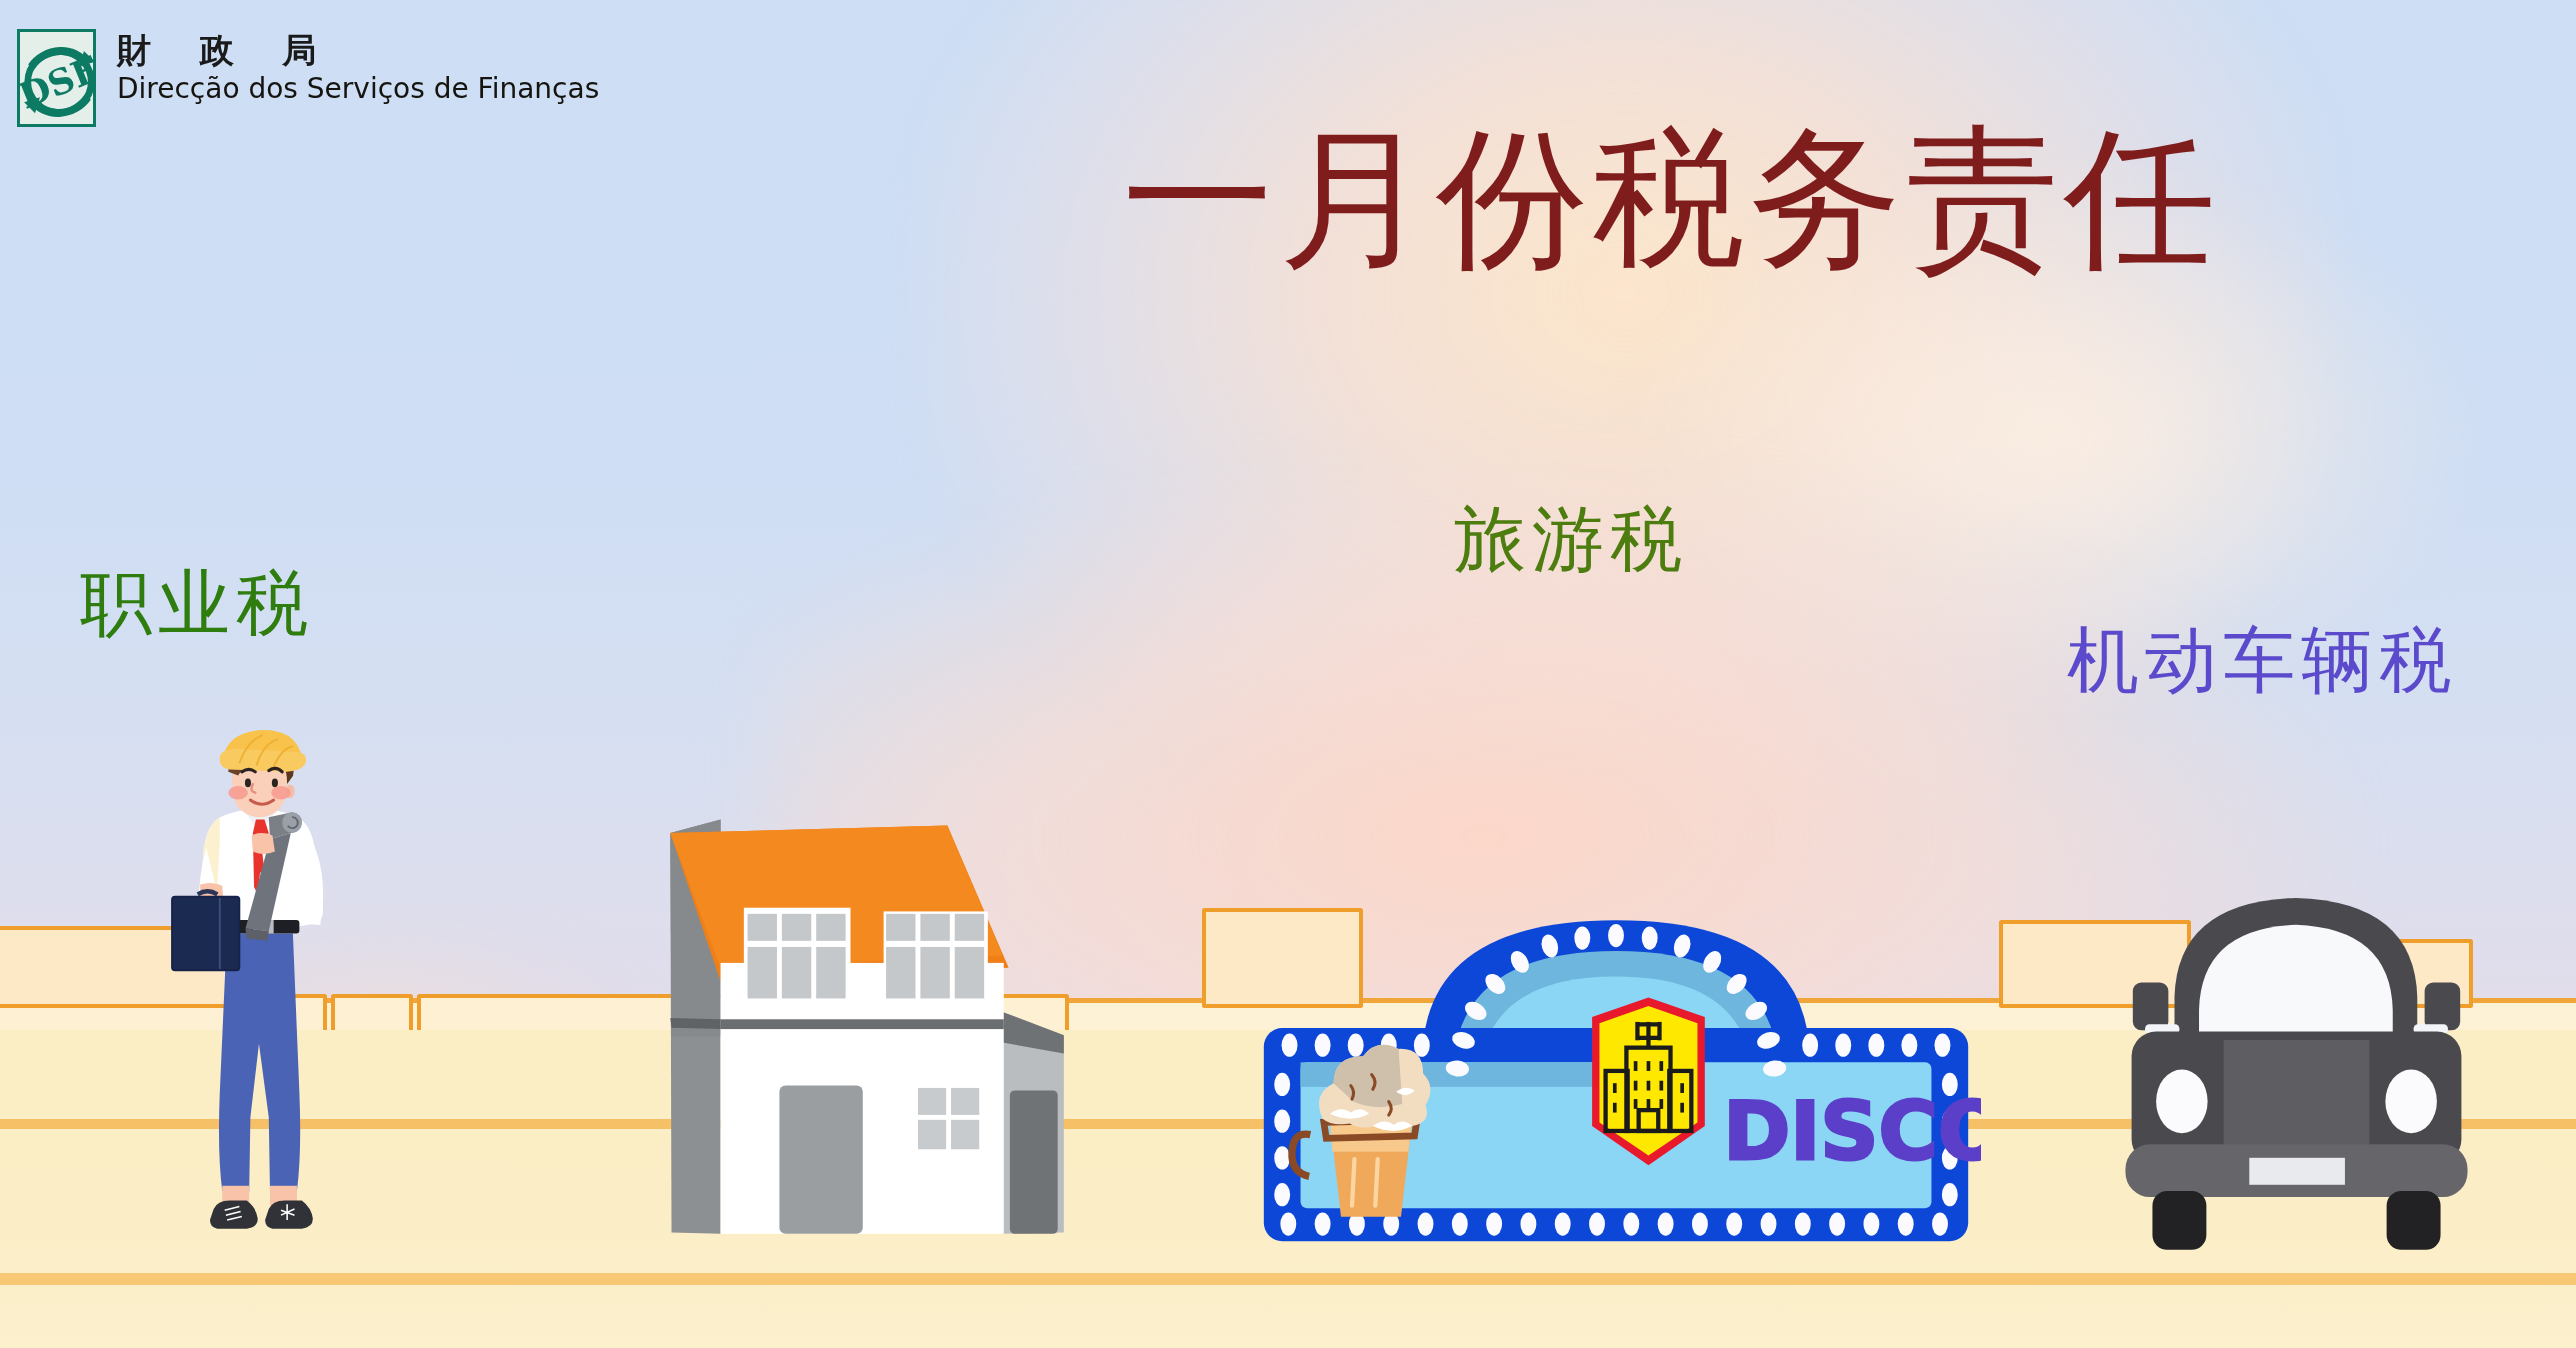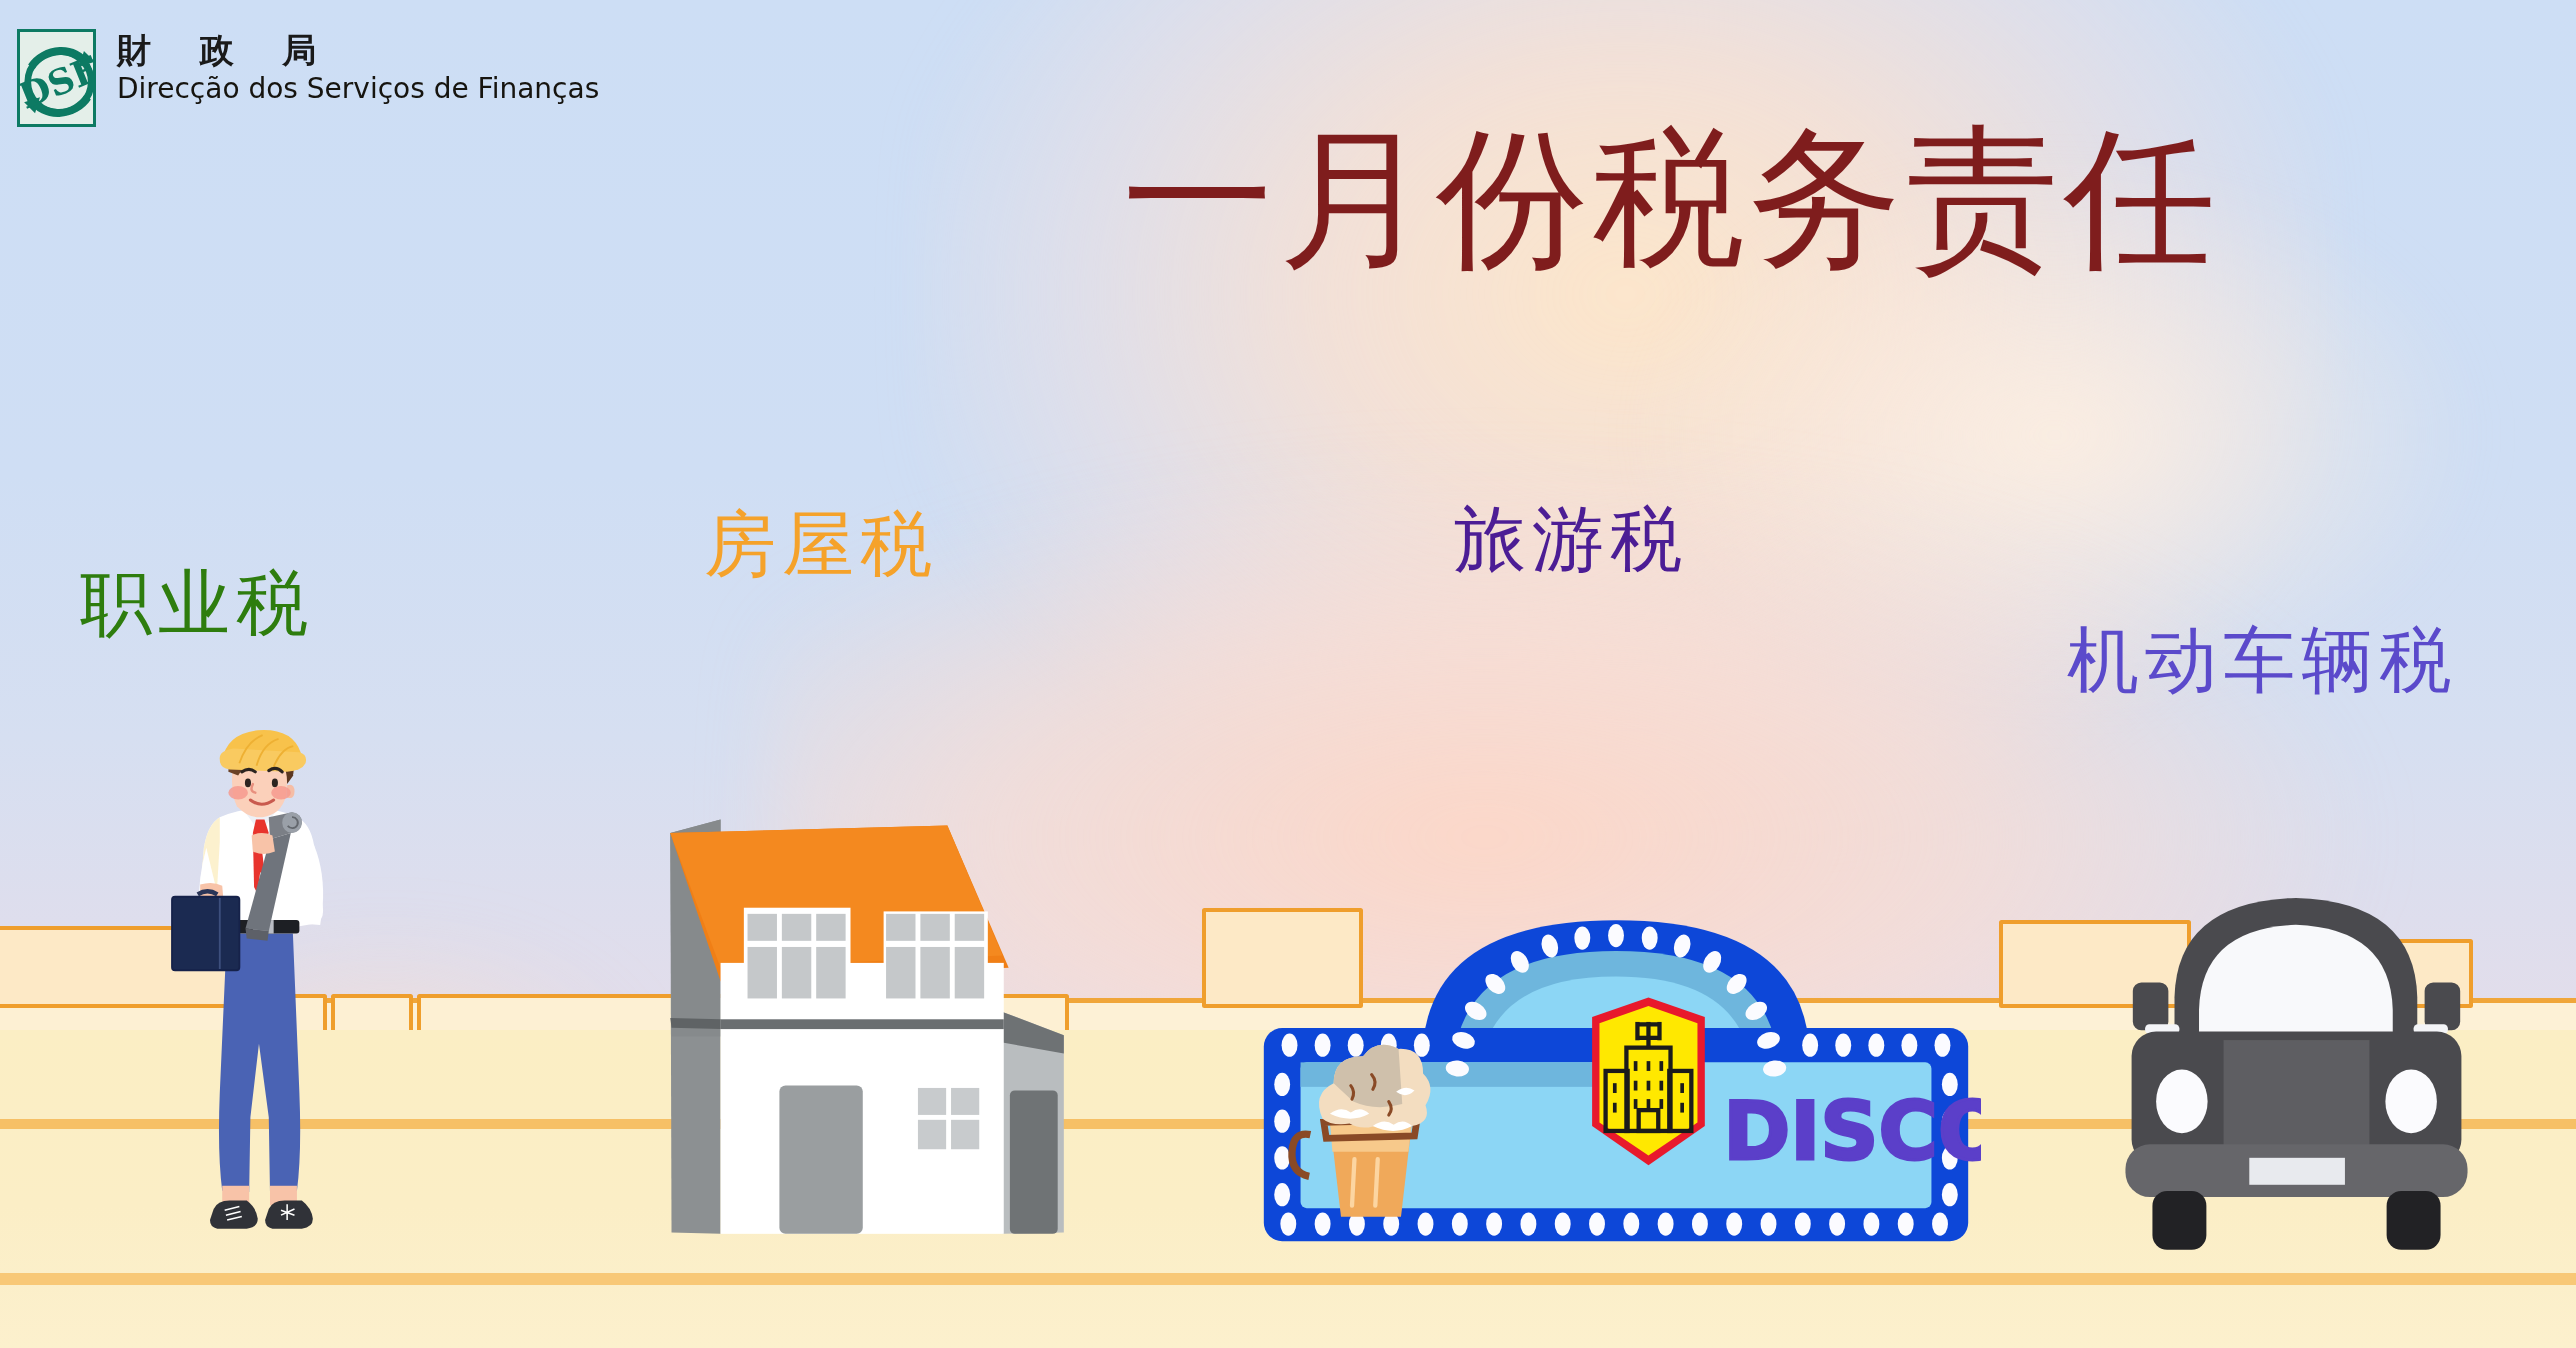--- a/index.html
+++ b/index.html
@@ -58,21 +58,21 @@
   
   .main-title{position:absolute;left:1122px;top:123px;font-size:152px;color:#7f1d1d;
     font-weight:400;letter-spacing:4.9px;line-height:1;white-space:nowrap;
     font-family:"DejaVu Sans","Liberation Sans",sans-serif;}
 
   
   .tax-label{position:absolute;font-size:72px;letter-spacing:6.1px;line-height:1;white-space:nowrap;
     font-family:"DejaVu Sans","Liberation Sans",sans-serif;font-weight:400;}
   .lbl-occupation{left:80px;top:567px;color:#2e7d0e;}
   .lbl-property{left:704px;top:508px;color:#f5a22a;}
-  .lbl-tourism{left:1454px;top:503px;color:#4c1d95;}
+  .lbl-tourism{left:1454px;top:503px;color:#4d7c0f;}
   .lbl-vehicle{left:2067px;top:624px;color:#5b4acb;}
 
   
   .person{position:absolute;left:161px;top:725px;width:199px;height:526px;}
 
   
   .house{position:absolute;left:659px;top:779px;width:448px;height:472px;}
 
   
   .disco{position:absolute;left:1251px;top:908px;width:730px;height:343px;text-align:right;}
@@ -126,21 +126,20 @@
     </div>
     <div class="org-text">
       <div class="org-cn">財 政 局</div>
       <div class="org-pt">Direcção dos Serviços de Finanças</div>
     </div>
   </div>
 
   <div class="main-title">一月份税务责任</div>
 
   <div class="tax-label lbl-occupation">职业税</div>
-  <div class="tax-label lbl-property">房屋税</div>
   <div class="tax-label lbl-tourism">旅游税</div>
   <div class="tax-label lbl-vehicle">机动车辆税</div>
 
   <div class="person">
     <svg width="199" height="526" viewBox="0 0 325 858">
 
       <path d="M108 330 L215 330 L226 600 Q230 700 222 760 L178 762 L176 640 L160 520 L146 640 L144 762 L100 760 Q92 700 96 600 Z" fill="#4a63b4"></path>
 
       <rect x="100" y="752" width="44" height="32" fill="#f8c3a8"></rect>
       <rect x="178" y="752" width="44" height="32" fill="#f8c3a8"></rect>

